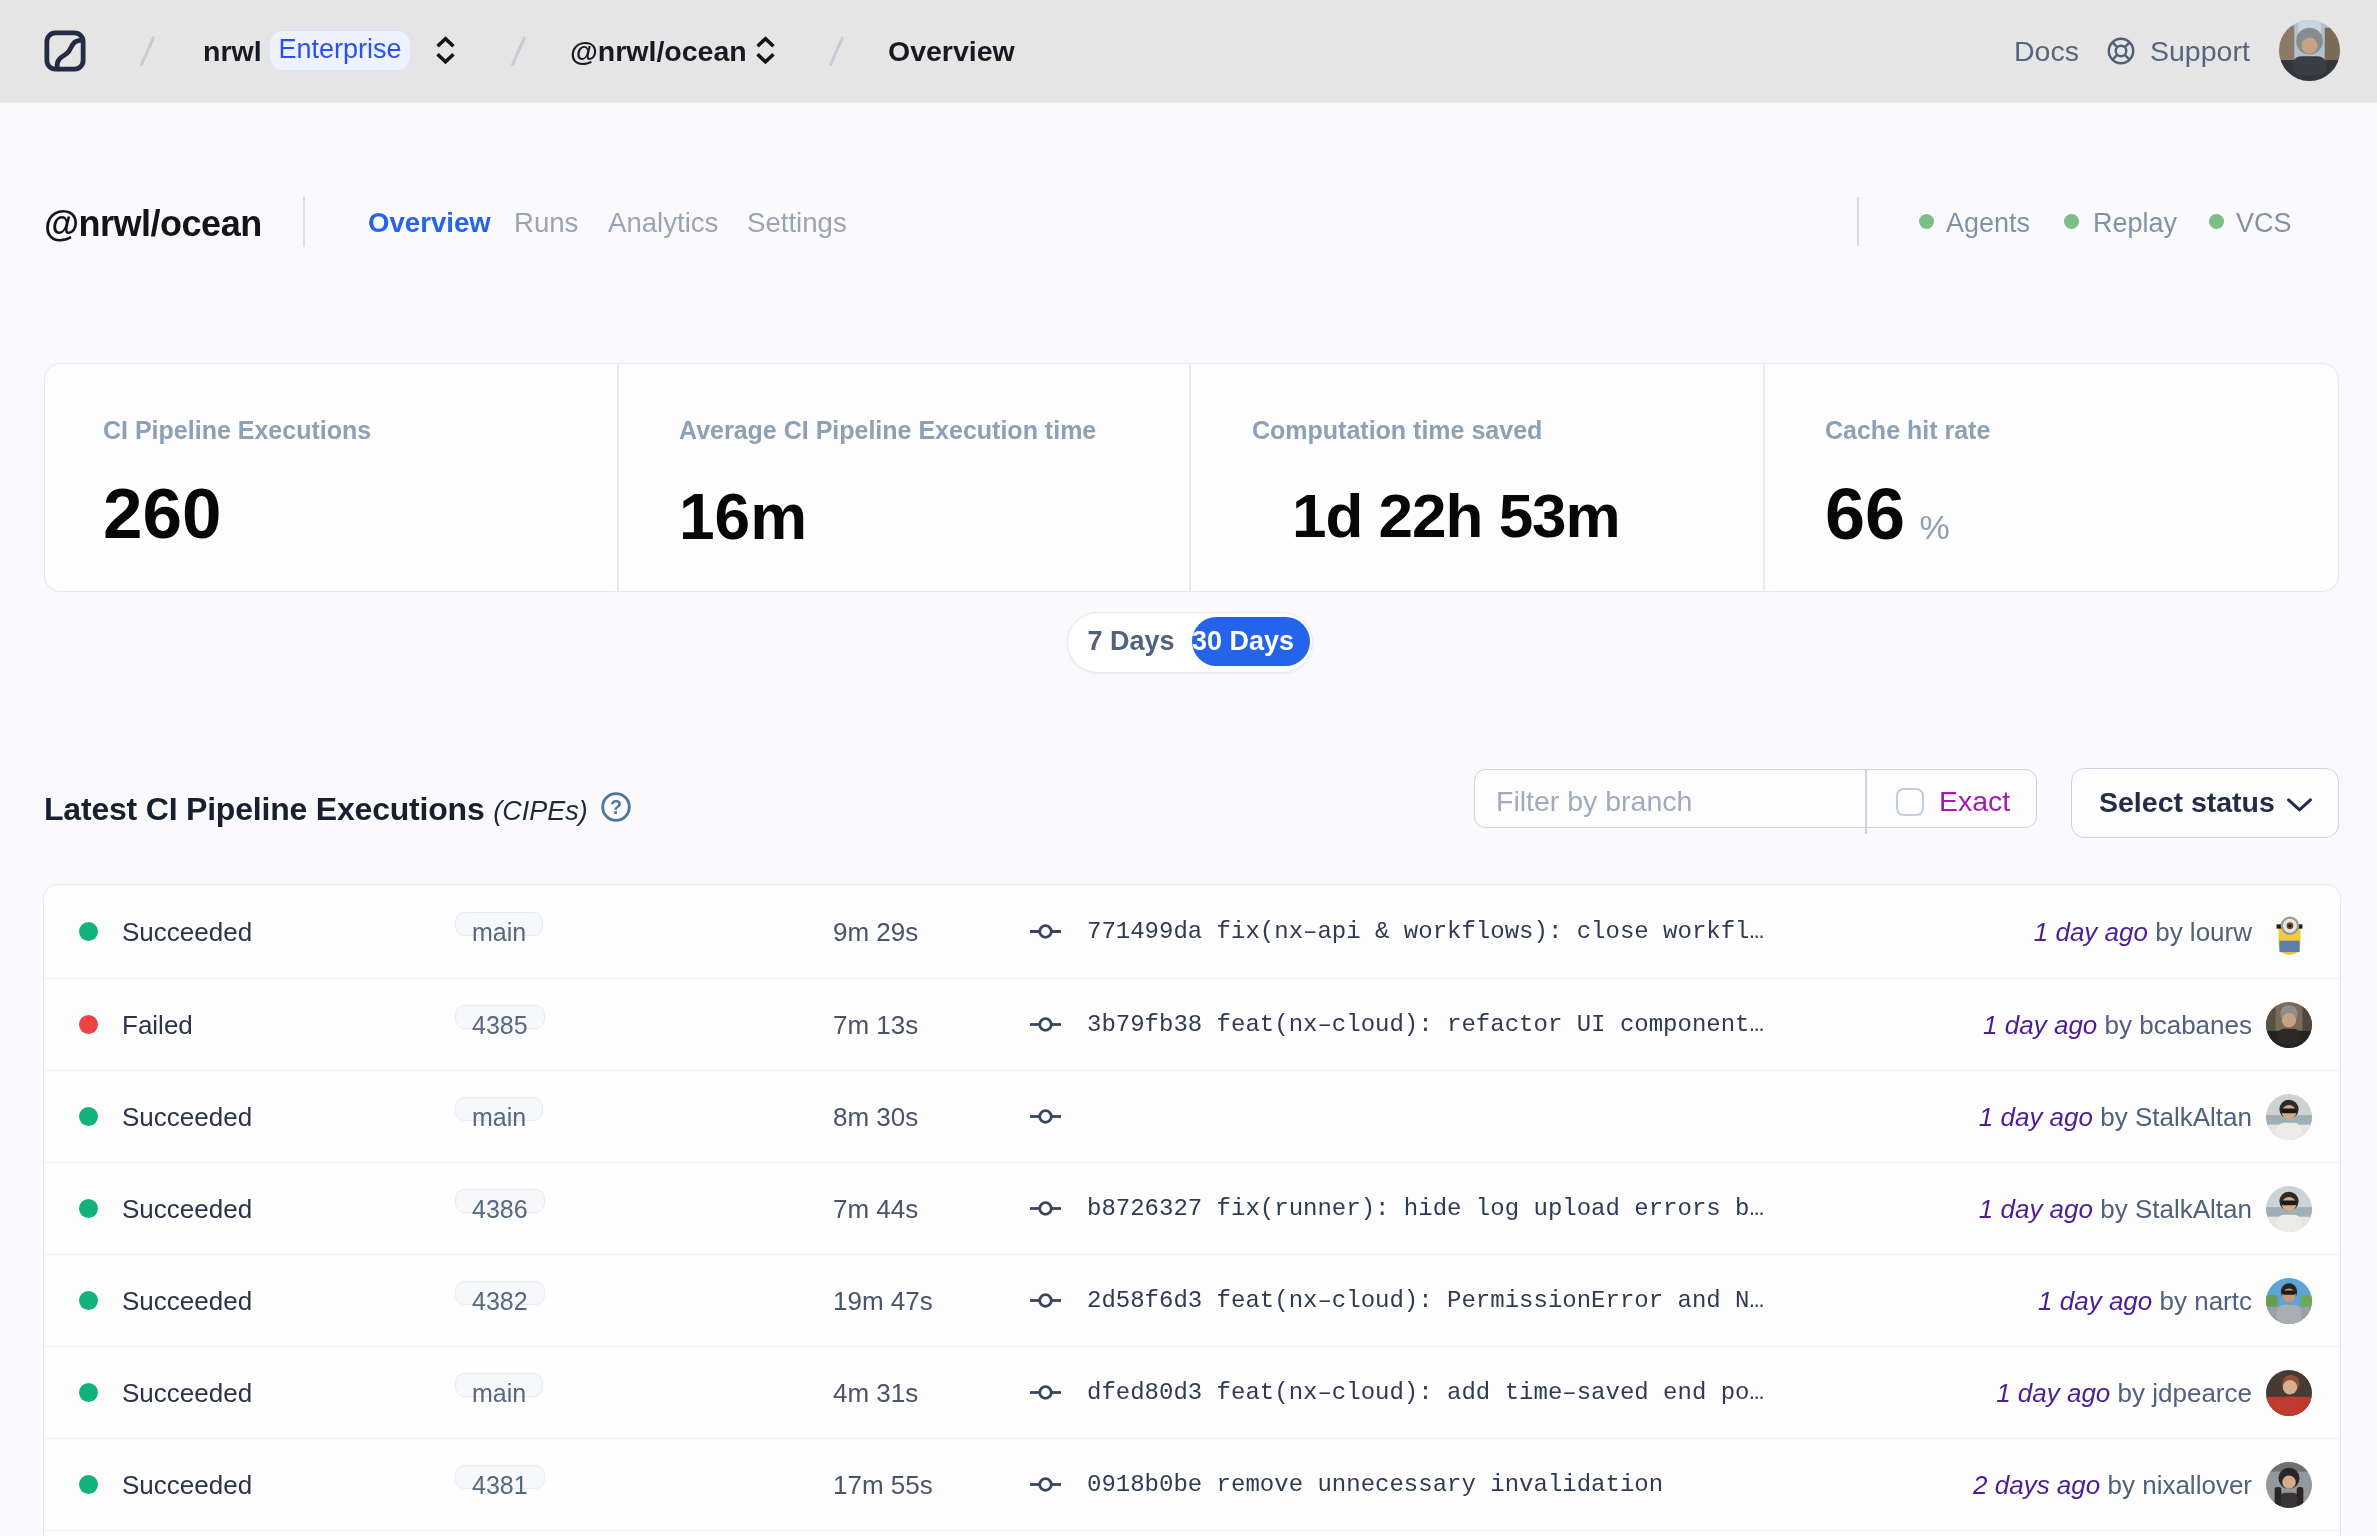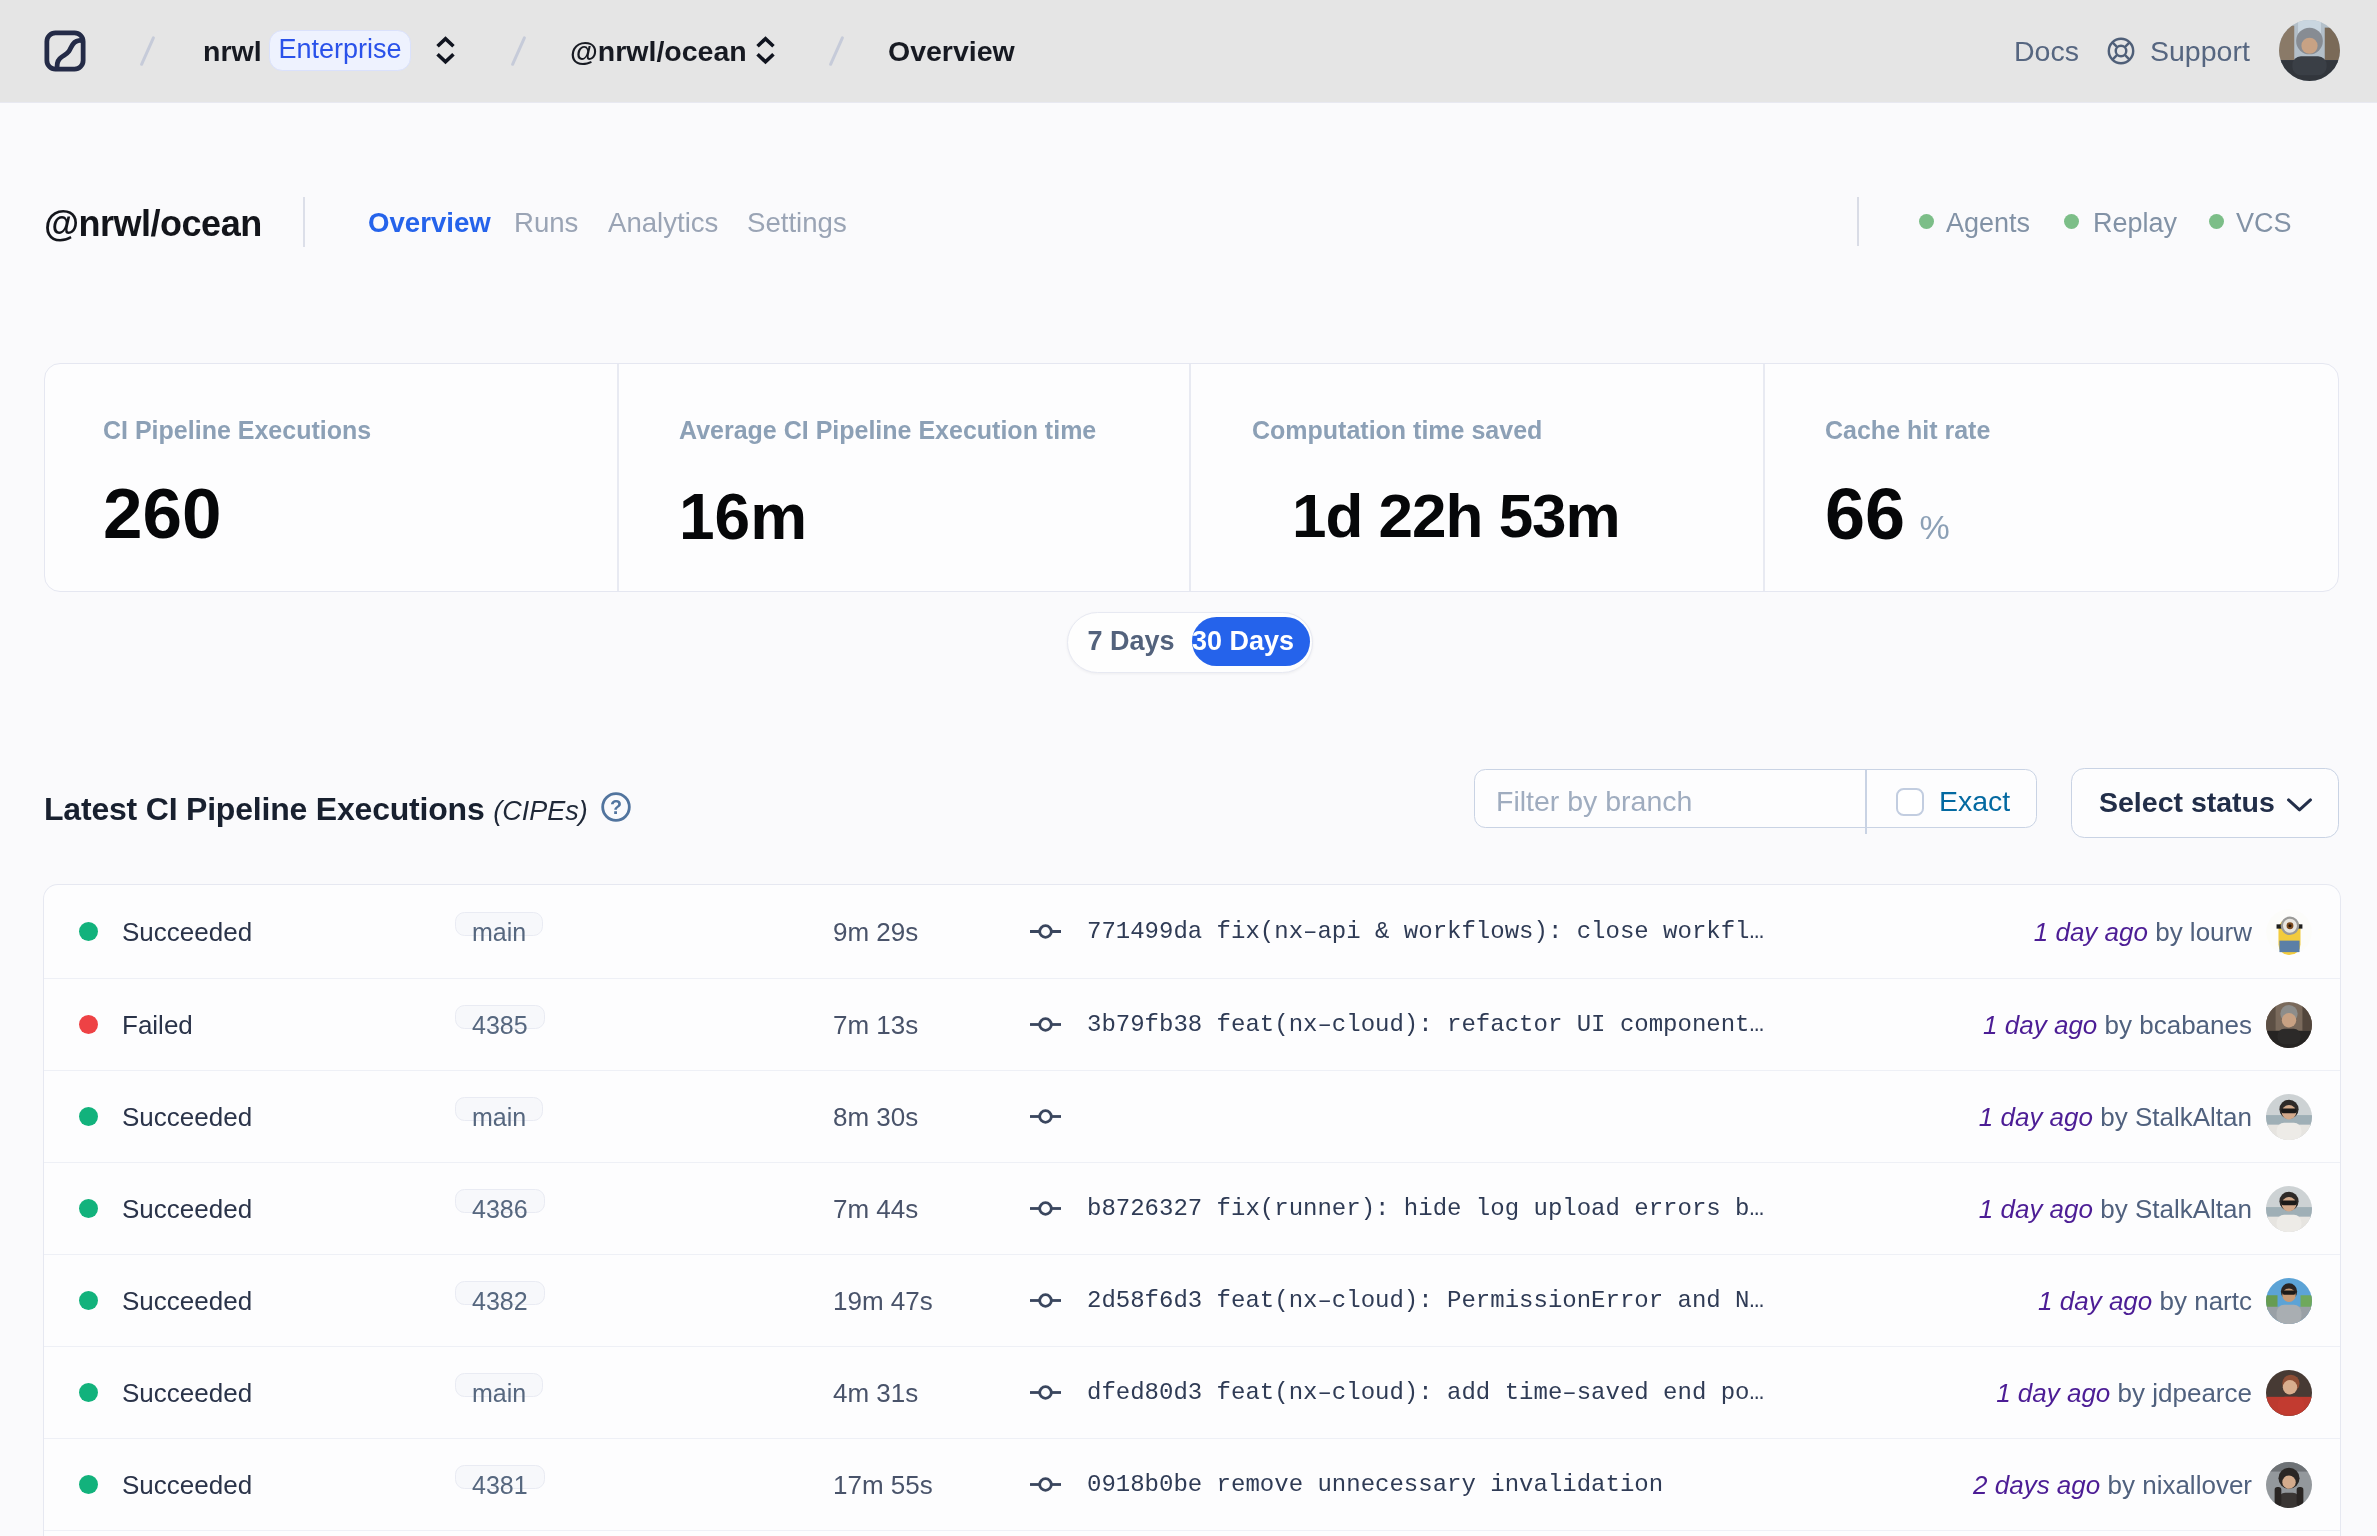--- a/index.html
+++ b/index.html
@@ -33,21 +33,21 @@
 #pill .d7 { position:absolute; left:0; top:0; width:126px; height:57px; text-align:center; line-height:57px; font-size:27px; font-weight:600; color:#53627C; }
 #pill .d30 { position:absolute; left:124px; top:3.8px; width:118px; height:49px; background:#2563EB; border-radius:25px; text-align:left; line-height:49px; font-size:27px; font-weight:600; color:#FFFFFF; }
 
 
 #heading { position:absolute; left:44px; top:787px; font-size:32px; font-weight:700; color:#18202F; line-height:44px; letter-spacing:-0.2px; }
 #heading em { font-weight:500; font-size:27px; font-weight:500; color:#1E2737; letter-spacing:0; }
 #filterbox { position:absolute; left:1474px; top:769px; width:563px; height:59px; border:1.9px solid #C9D3E4; border-radius:11.4px; background:#FDFDFE; }
 #filterbox .ph { position:absolute; left:21px; top:0; line-height:63px; font-size:28.5px; color:#9FACBF; }
 #filterbox .vdiv { position:absolute; left:390px; top:-1px; width:1.9px; height:65px; background:#C9D3E4; }
 #checkbox { position:absolute; left:421px; top:18px; width:27.6px; height:27.6px; border:2.9px solid #C2CDE0; border-radius:7.6px; background:#FFF; }
-#filterbox .exact { position:absolute; left:464px; top:0; line-height:63px; font-size:28.5px; color:#0369a1; }
+#filterbox .exact { position:absolute; left:464px; top:0; line-height:63px; font-size:28.5px; color:#a21caf; }
 #selectbtn { position:absolute; left:2071px; top:768px; width:268px; height:70px; border:1.9px solid #C9D3E4; border-radius:13.3px; background:#FDFDFE; }
 #selectbtn span { position:absolute; left:27px; top:0; line-height:67px; font-size:28.5px; font-weight:600; color:#222E49; }
 
 
 #table { position:absolute; left:43px; top:884px; width:2298px; height:653px; background:#FDFDFE; border:1.9px solid #E6E8F1; border-bottom:none; border-radius:15px 15px 0 0; overflow:hidden; }
 .row { position:relative; height:92px; border-bottom:1.9px solid #EEF0F6; }
 .row:first-child { height:94px; }
 .dot { position:absolute; left:35px; top:50%; margin-top:-9.5px; width:19px; height:19px; border-radius:50%; background:#12B27C; }
 .dot.red { background:#EE4245; }
 .status { position:absolute; left:78px; top:50%; margin-top:-19px; line-height:38px; font-size:26px; font-weight:500; color:#2A3349; }

